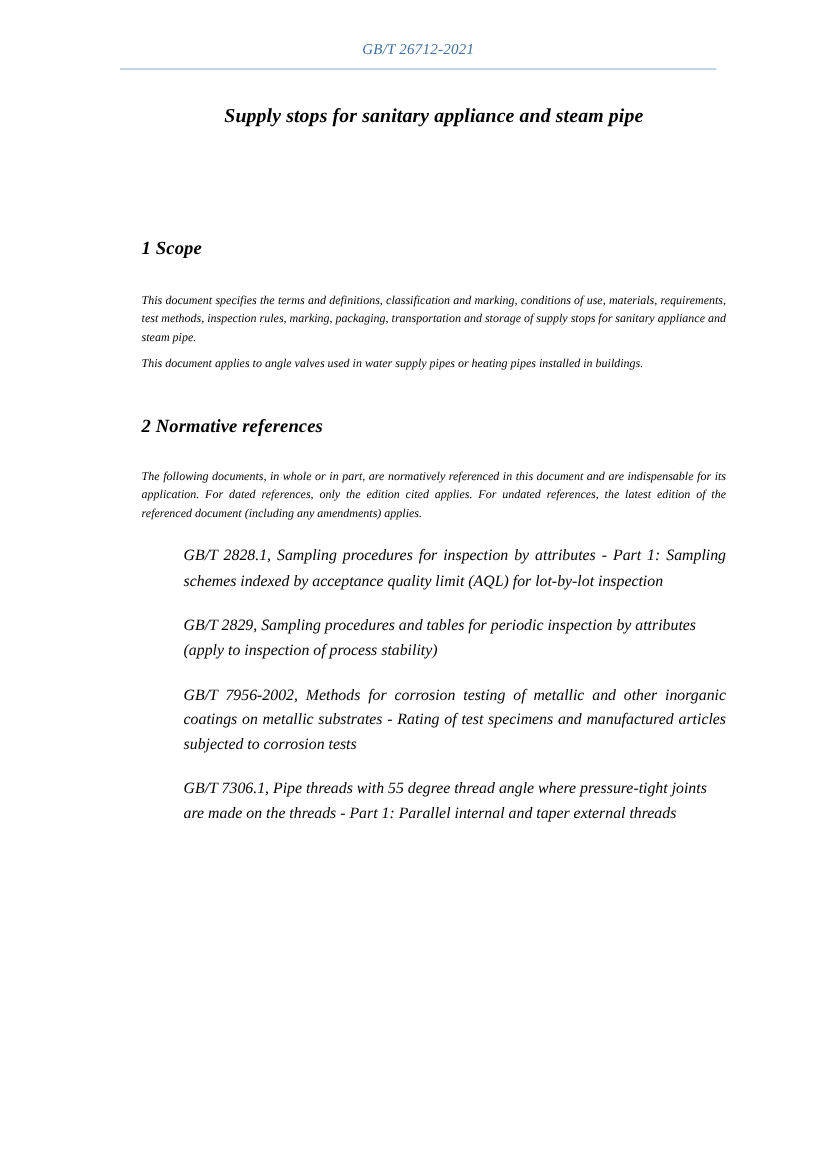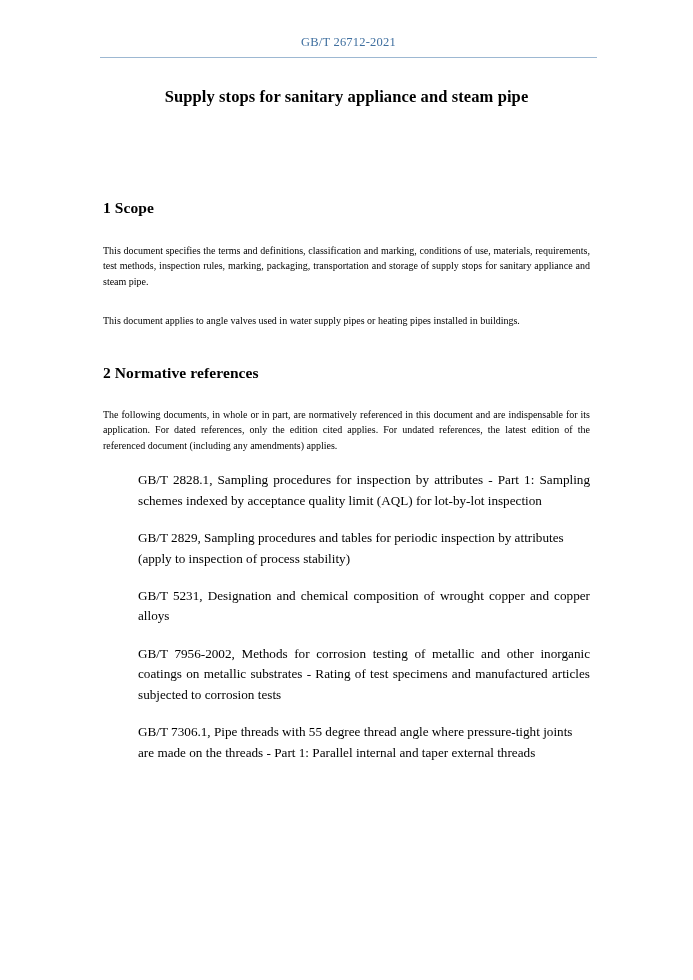--- a/index.html
+++ b/index.html
@@ -10,20 +10,21 @@
 
   .page {
     position: relative;
     width: 693px;
     height: 851px;
     background: #ffffff;
     box-sizing: border-box;
     overflow: hidden;
     font-family: "Liberation Serif", "DejaVu Serif", serif;
     color: #000000;
+    font-style: italic;
   }
 
   
   .page-header {
     position: absolute;
     top: 32px;
     left: 100px;
     width: 497px;
     text-align: center;
   }
@@ -41,21 +42,21 @@
     left: 100px;
     width: 497px;
     height: 1px;
     background: #9db8d2;
   }
 
   
   .content {
     position: absolute;
     top: 78px;
-    left: 103px;
+    left: 118px;
     width: 487px;
   }
 
   .doc-title {
     font-size: 16.5px;
     font-weight: bold;
     text-align: center;
     line-height: 1.3;
     margin: 0;
     padding-top: 8px;
@@ -75,21 +76,21 @@
 
   .body-para {
     font-size: 10px;
     line-height: 1.55;
     text-align: justify;
     text-justify: inter-word;
     margin: 0;
   }
 
   .p-gap-lg { margin-top: 24px; }
-  .p-gap-md { margin-top: 24px; }
+  .p-gap-md { margin-top: 7px; }
 
   .ref-list {
     margin: 0;
     padding: 0;
     list-style: none;
   }
 
   .ref-item {
     font-size: 13.2px;
     line-height: 1.55;
@@ -177,21 +178,20 @@
 
     <p class="body-para p-gap-md">This document applies to angle valves used in water supply pipes or heating pipes installed in buildings.</p>
 
     <h2 class="section-heading h-normref">2 Normative references</h2>
 
     <p class="body-para p-gap-lg">The following documents, in whole or in part, are normatively referenced in this document and are indispensable for its application. For dated references, only the edition cited applies. For undated references, the latest edition of the referenced document (including any amendments) applies.</p>
 
     <ul class="ref-list">
       <li class="ref-item justified">GB/T 2828.1, Sampling procedures for inspection by attributes - Part 1: Sampling schemes indexed by acceptance quality limit (AQL) for lot-by-lot inspection</li>
       <li class="ref-item">GB/T 2829, Sampling procedures and tables for periodic inspection by attributes (apply to inspection of process stability)</li>
-      <li class="ref-item justified">GB/T 5231, Designation and chemical composition of wrought copper and copper alloys</li>
       <li class="ref-item justified">GB/T 7956-2002, Methods for corrosion testing of metallic and other inorganic coatings on metallic substrates - Rating of test specimens and manufactured articles subjected to corrosion tests</li>
       <li class="ref-item">GB/T 7306.1, Pipe threads with 55 degree thread angle where pressure-tight joints are made on the threads - Part 1: Parallel internal and taper external threads</li>
     </ul>
 
   </div>
 
   <div class="footer-rule"></div>
 
   <div class="footer">
     <span class="footer-promo">

